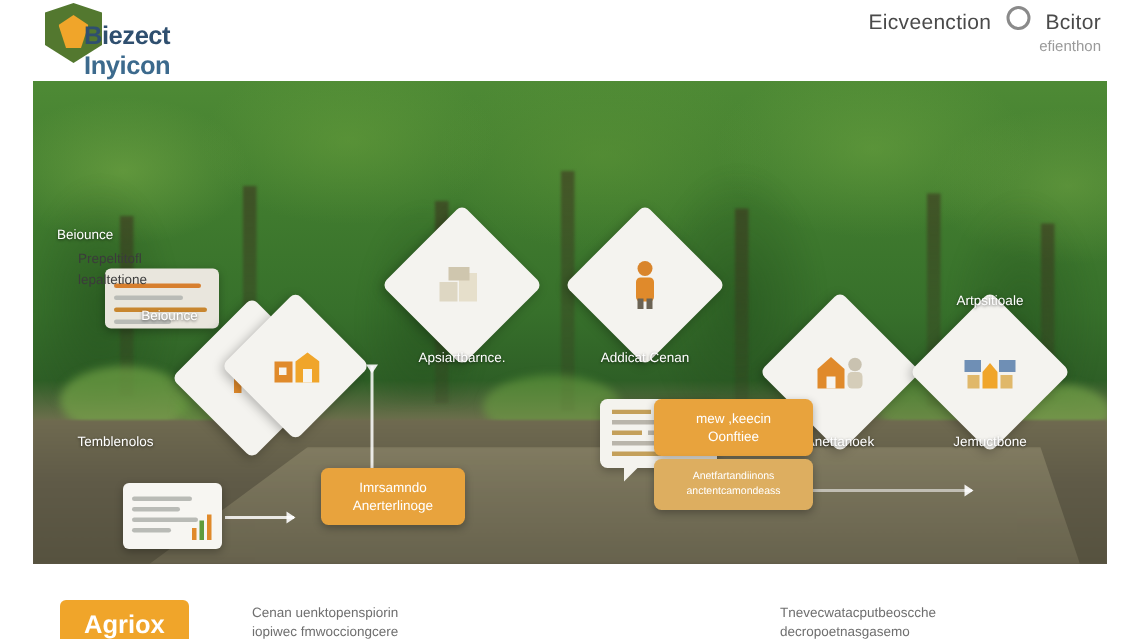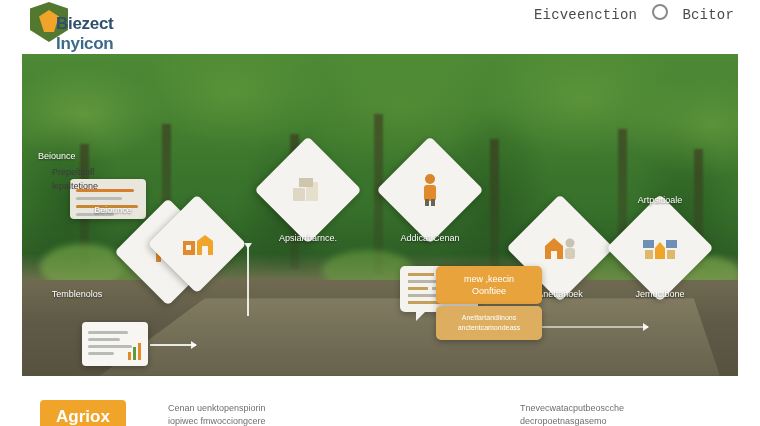--- a/index.html
+++ b/index.html
@@ -51,21 +51,20 @@
     line-height: 20px;
     letter-spacing: -0.3px;
     filter: blur(0.35px);
   }
   .logo-text .l2 { color: #3c6a8d; text-align: right; }
 
   .header-right {
     position: absolute;
     right: 26px; top: 4px;
     text-align: right;
-    font-family: Liberation Mono, monospace;
   }
   .hr-title {
     font-size: 14px;
     color: #4a4a4a;
     letter-spacing: 0.2px;
     filter: blur(0.3px);
   }
   .hr-badge {
     display: inline-block;
     width: 12px; height: 12px;
@@ -281,20 +280,21 @@
     <div class="l1">Biezect</div>
     <div class="l2">Inyicon</div>
   </div>
 
   <div class="header-right">
     <div class="hr-title">
       <span>Eicveenction</span>
       <span class="hr-badge"></span>
       <span>Bcitor</span>
     </div>
+    <div class="hr-sub">efienthon</div>
   </div>
 </div>
 
 <div class="scene">
 
   <div class="forest"></div>
   <div class="forest-dark"></div>
 
   <div class="trunk" style="left:58px;  top:90px;  height:120px;"></div>
   <div class="trunk" style="left:140px; top:70px;  height:145px;"></div>
@@ -414,20 +414,24 @@
       <rect x="0" y="0" width="26" height="3" fill="#c4a05a"></rect>
       <rect x="30" y="0" width="30" height="3" fill="#b9b5ab"></rect>
       <rect x="0" y="7" width="44" height="3" fill="#b9b5ab"></rect>
       <rect x="0" y="14" width="20" height="3" fill="#c4a05a"></rect>
       <rect x="24" y="14" width="36" height="3" fill="#b9b5ab"></rect>
       <rect x="0" y="21" width="52" height="3" fill="#b9b5ab"></rect>
       <rect x="0" y="28" width="34" height="3" fill="#c4a05a"></rect>
     </svg>
   </div>
 
+  <div class="tag" style="left:192px; top:258px; width:80px;">
+    <div>Imrsamndo</div>
+    <div>Anerterlinoge</div>
+  </div>
 
   <div class="tag" style="left:414px; top:212px; width:90px;">
     <div>mew ,keecin</div>
     <div>Oonftiee</div>
   </div>
   <div class="tag light" style="left:414px; top:252px; width:90px; font-size:7px; line-height:10px;">
     <div>Anetfartandiinons</div>
     <div>anctentcamondeass</div>
   </div>
 

